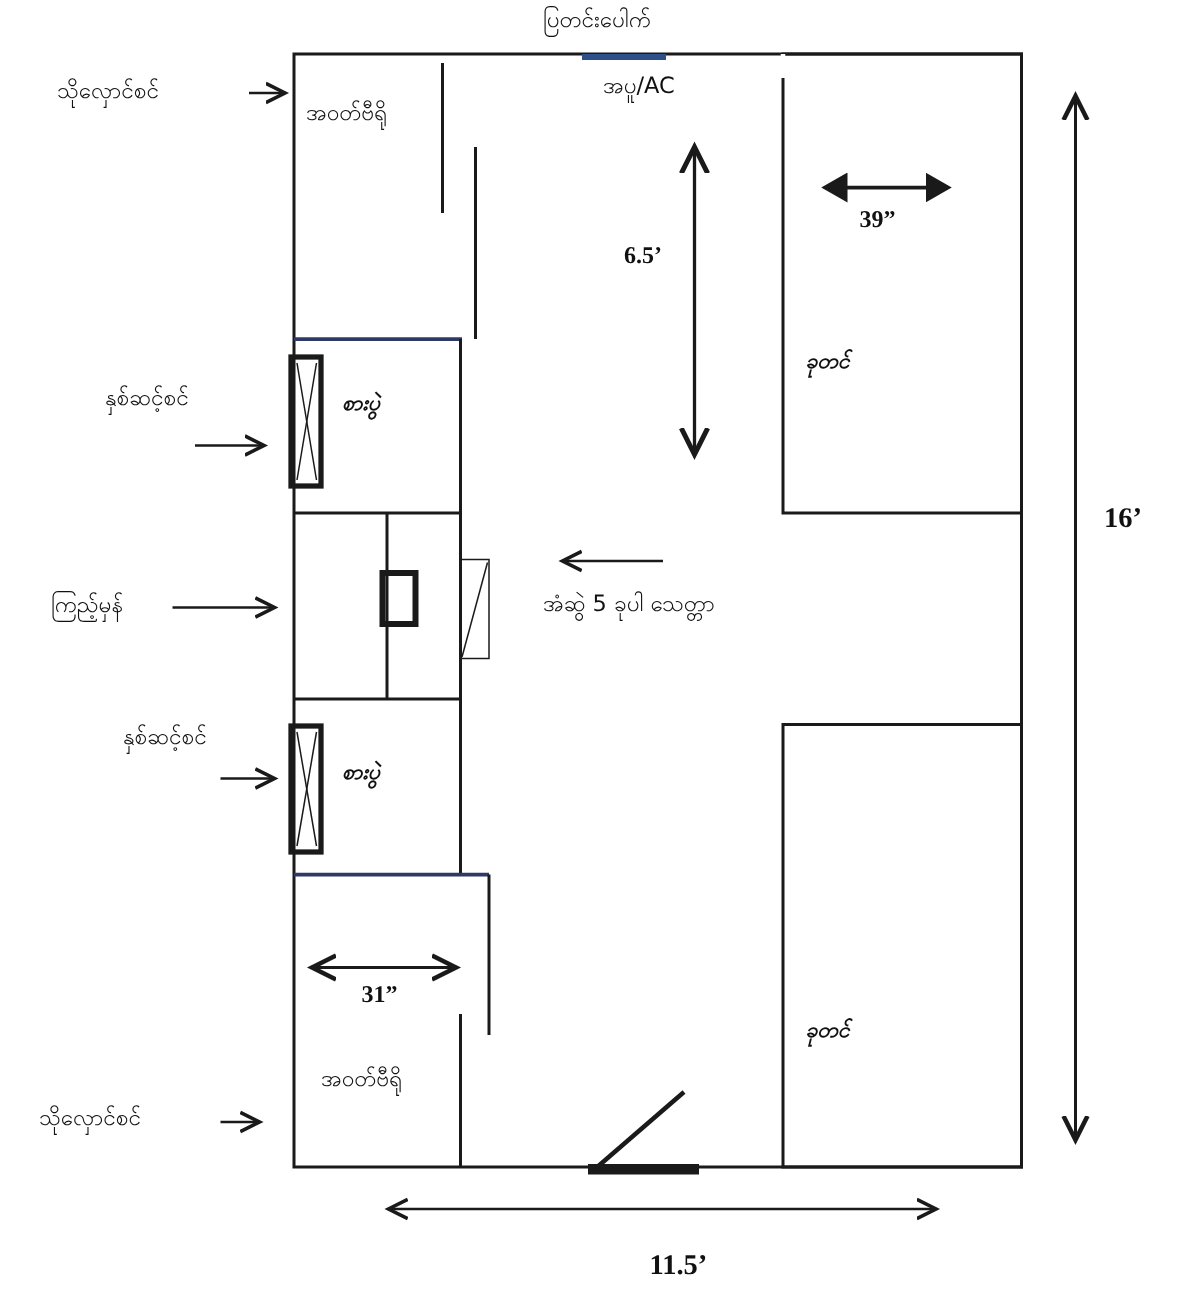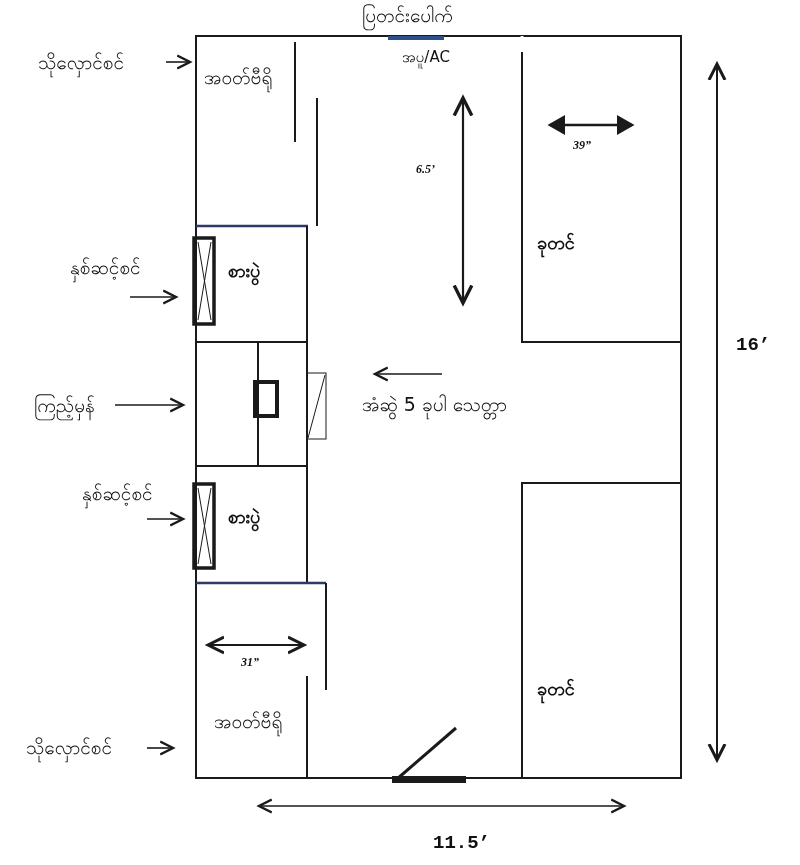--- a/index.html
+++ b/index.html
@@ -1,22 +1,22 @@
 <!DOCTYPE html>
 <html><head>
 <meta charset="utf-8">
 <style>
   html, body { margin: 0; padding: 0; background: #ffffff; }
   body { width: 800px; height: 865px; position: relative; overflow: hidden; font-family: "DejaVu Sans", sans-serif; color: #111; }
   svg.plan { position: absolute; left: 0; top: 0; width: 800px; height: 865px; }
   .lbl { position: absolute; white-space: nowrap; line-height: 1; }
-  .mm { font-family: "DejaVu Sans", sans-serif; font-size: 19px; }
-  .mm-big { font-family: "DejaVu Sans", sans-serif; font-size: 18px; font-weight: bold; }
-  .dim { font-family: "Liberation Serif", serif; font-weight: bold; font-size: 12px; font-style: italic; }
-  .dim-big { font-family: Liberation Mono, monospace; font-weight: bold; font-size: 19px; }
+  .mm { font-family: "DejaVu Sans", sans-serif; font-size: 15px; }
+  .mm-big { font-family: "DejaVu Sans", sans-serif; font-size: 14px; font-weight: bold; font-style: italic; }
+  .dim { font-family: "Liberation Serif", serif; font-weight: bold; font-size: 16px; }
+  .dim-big { font-family: Liberation Serif, serif; font-weight: bold; font-size: 19px; }
 </style>
 </head>
 <body>
 
 <svg class="plan" viewBox="0 0 800 865">
   <defs>
     <marker id="ah" markerWidth="10" markerHeight="10" refX="8" refY="5" orient="auto-start-reverse">
       <path d="M0,1 L8,5 L0,9" fill="none" stroke="#1a1a1a" stroke-width="1.5"></path>
     </marker>
     <marker id="ahs" markerWidth="8" markerHeight="8" refX="6" refY="4" orient="auto-start-reverse">

